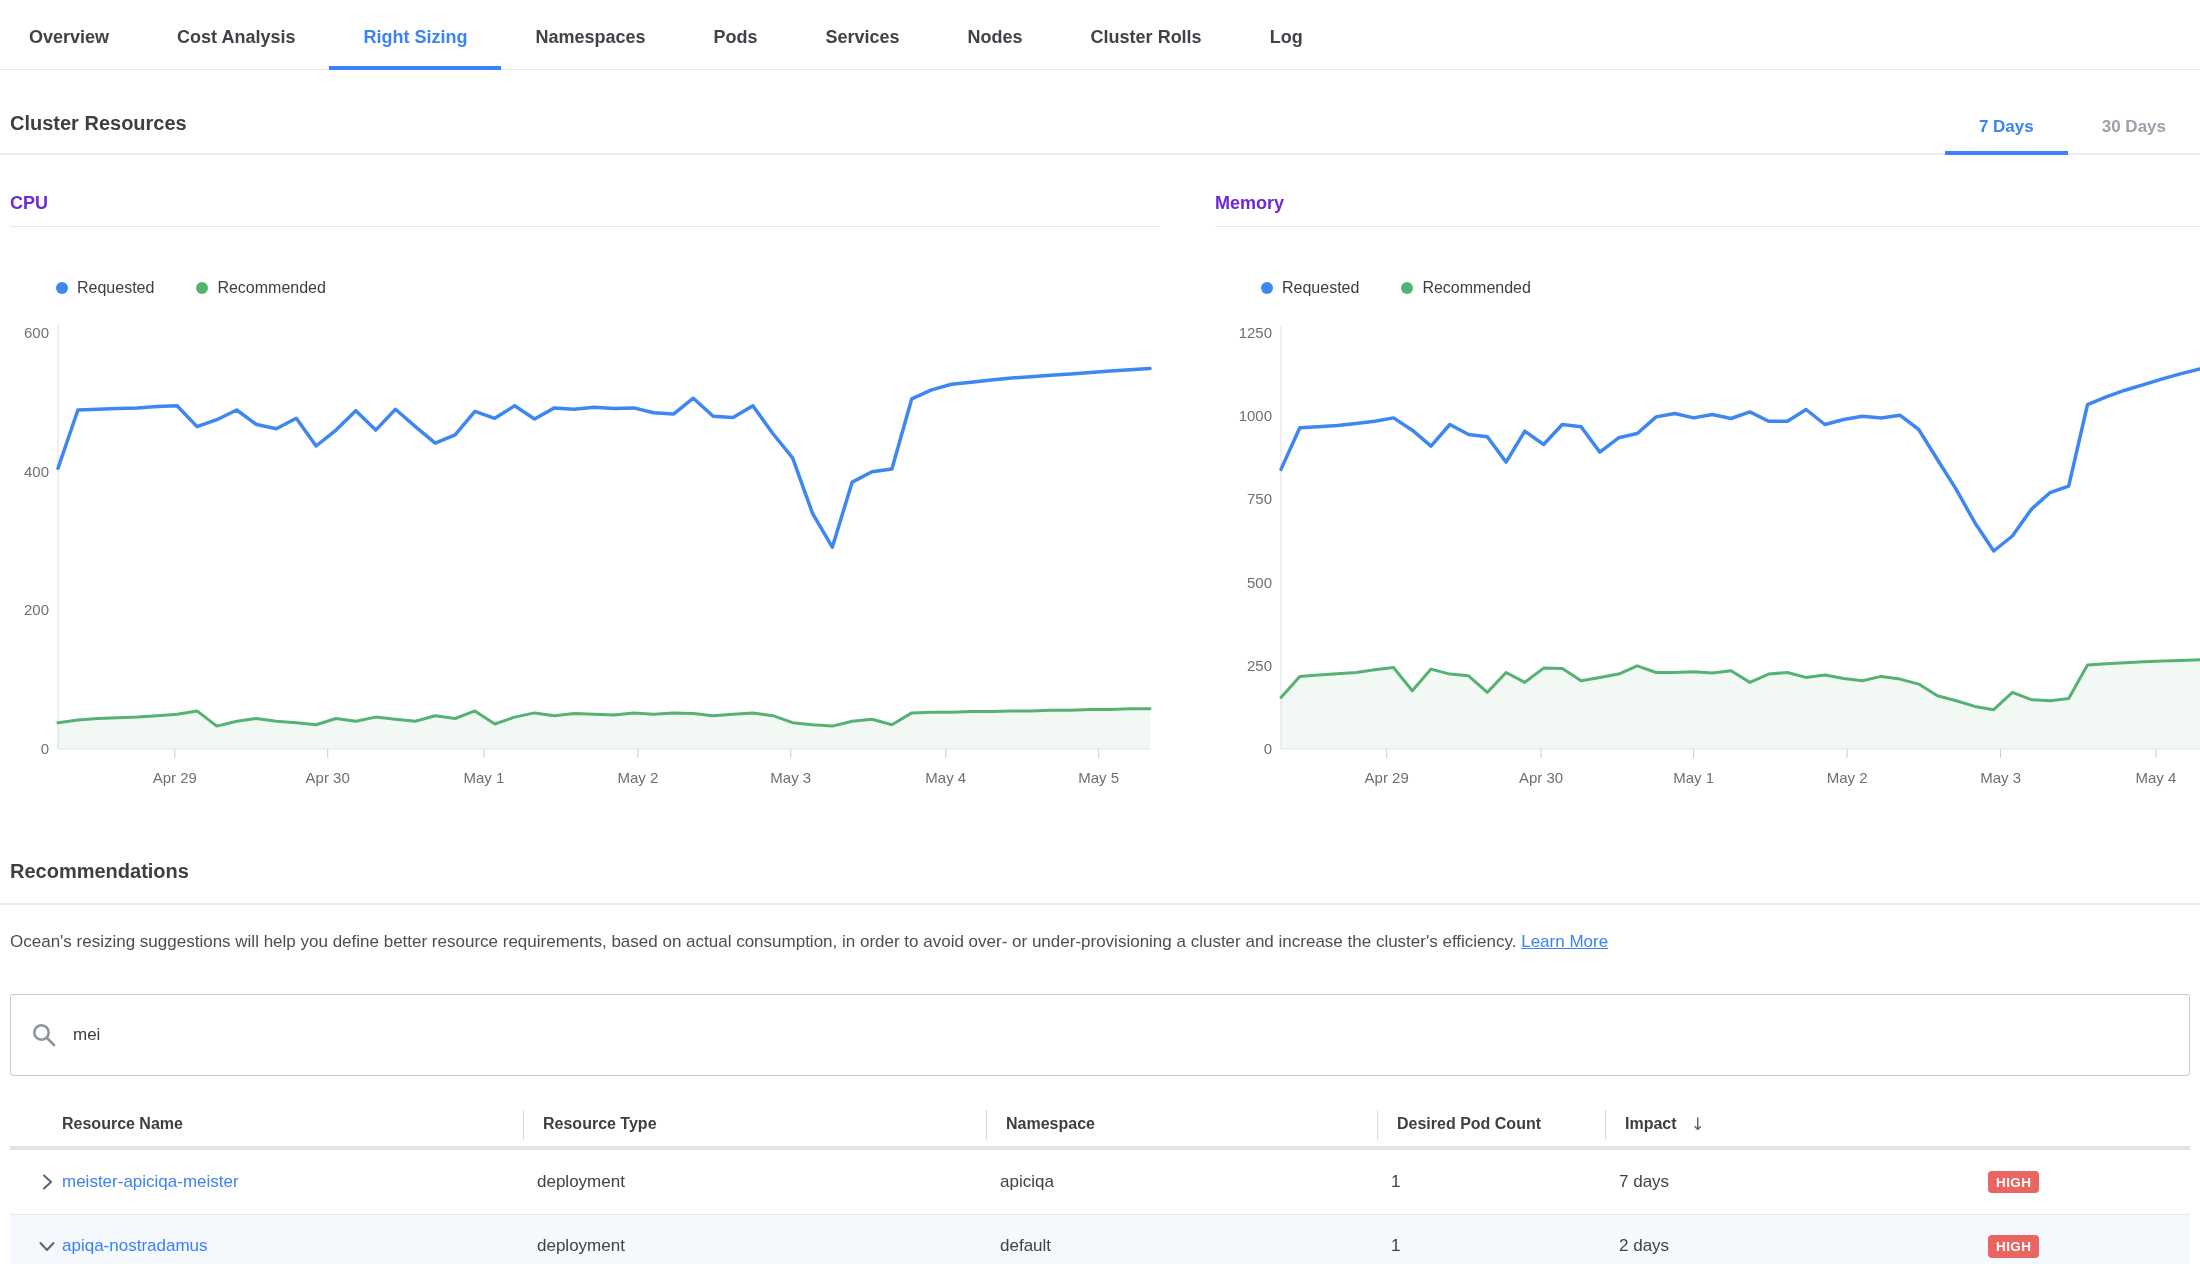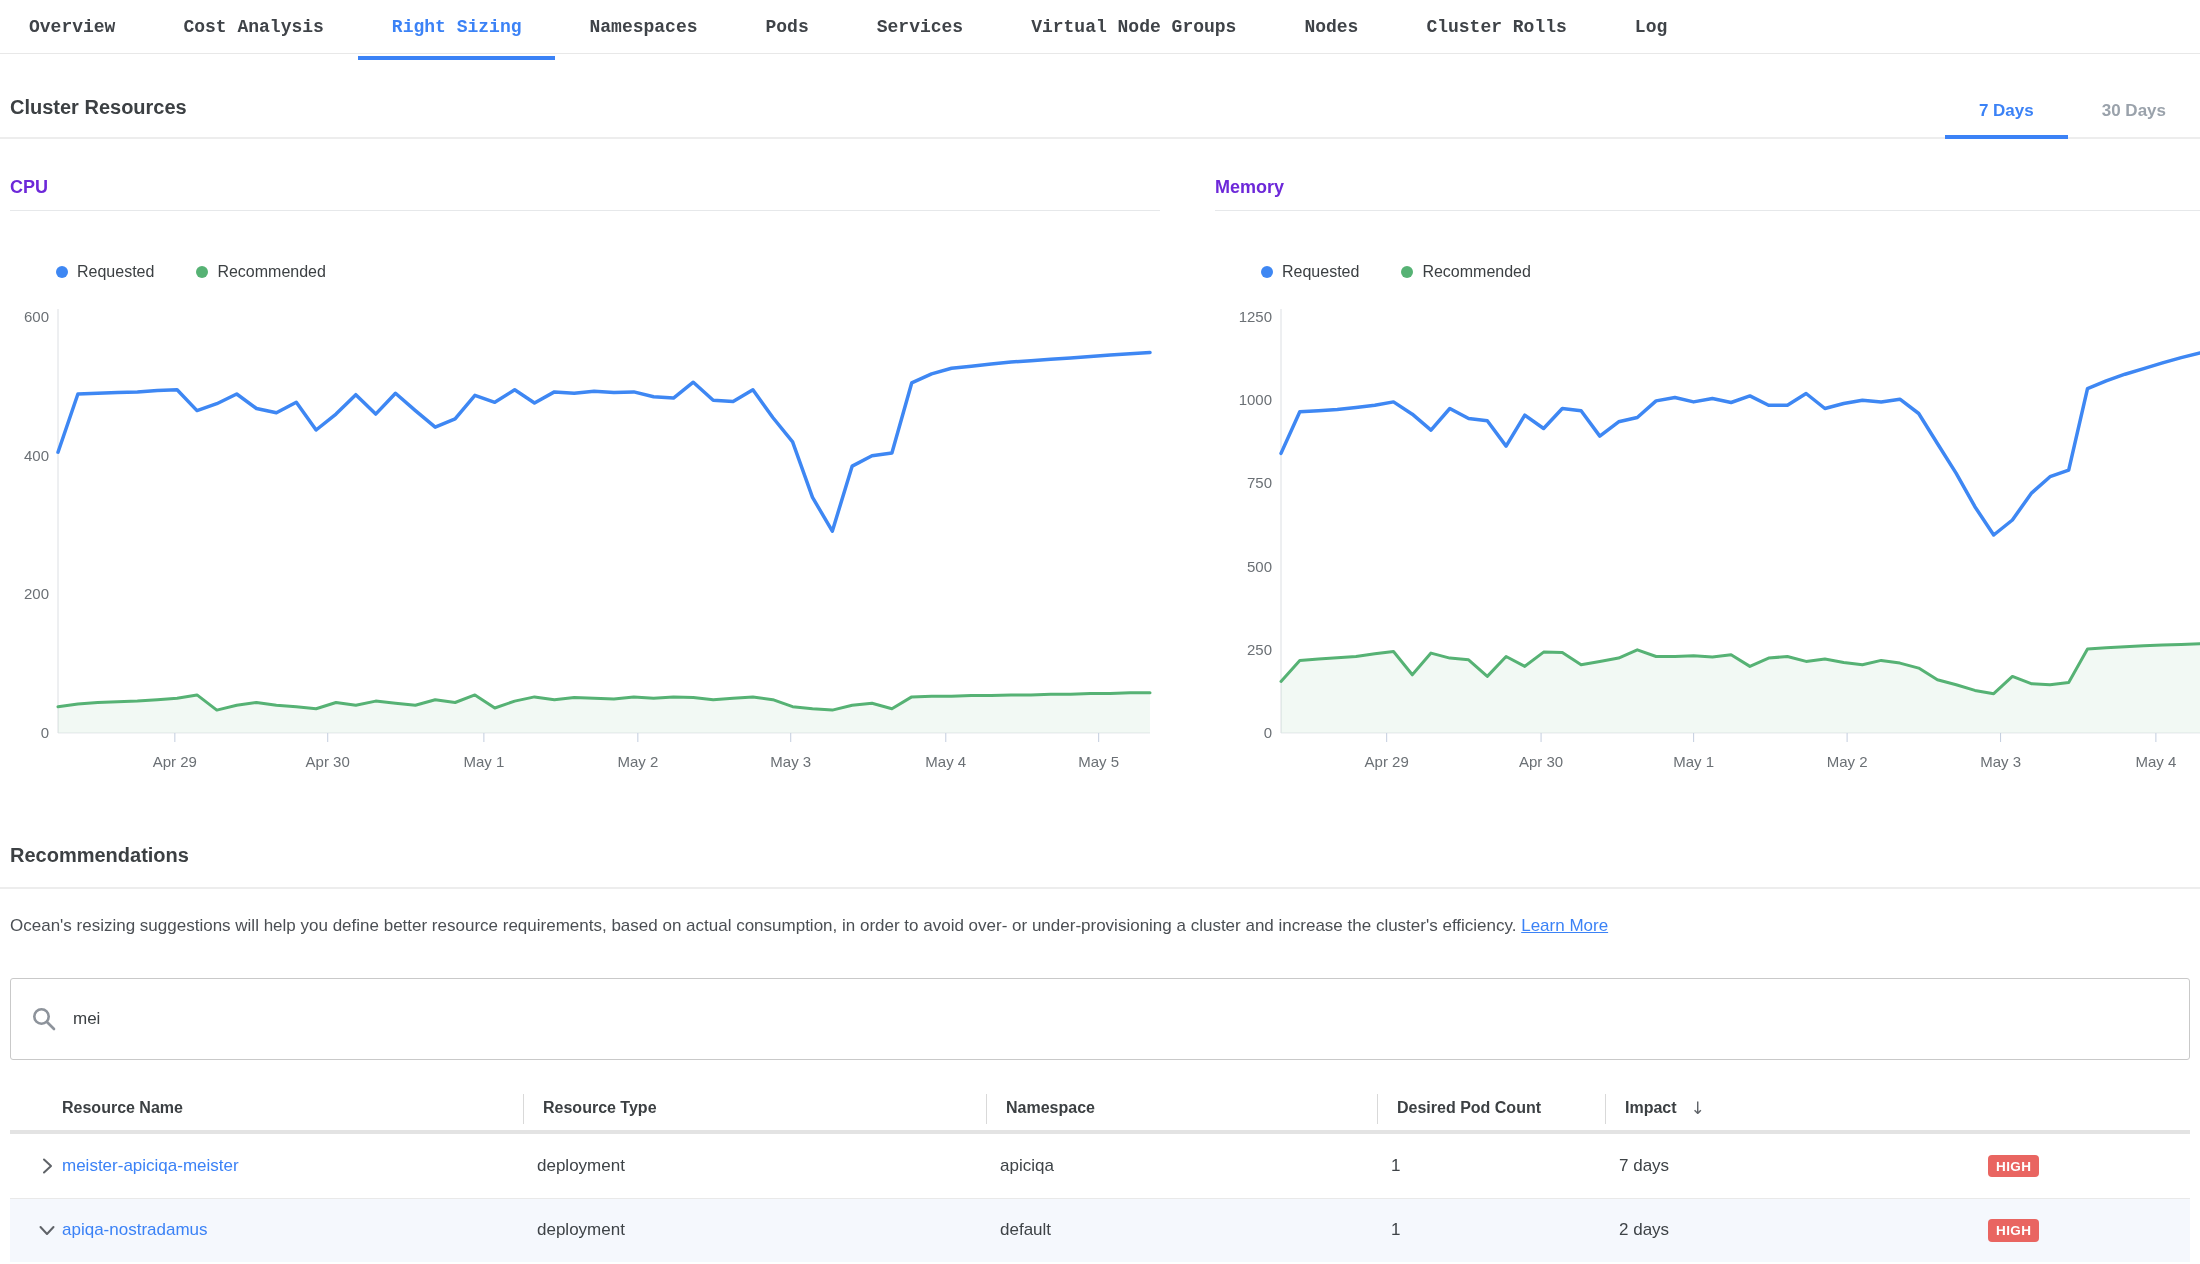--- a/index.html
+++ b/index.html
@@ -9,21 +9,21 @@
     --badge-high:#e96561;
   }
   *{box-sizing:border-box;}
   html,body{margin:0;padding:0;}
   body{
     width:2200px;height:1264px;overflow:hidden;position:relative;
     background:#fff;color:#3c4043;
     font-family:"Liberation Sans",sans-serif;
   }
   
-  .tabbar{display:flex;align-items:center;height:54px;border-bottom:1px solid #e8e8e8;font-family:Liberation Mono, monospace;}
+  .tabbar{display:flex;align-items:flex-end;height:70px;border-bottom:1px solid #e8e8e8;}
   .tab{
     padding:0 34px;font-size:18px;font-weight:bold;color:#3f4348;
     line-height:64px;white-space:nowrap;position:relative;cursor:pointer;
   }
   .tab:first-child{padding-left:29px;}
   .tab.active{color:var(--accent);}
   .tab.active::after{content:'';position:absolute;left:0;right:0;bottom:-1px;height:4px;background:var(--accent);}
   
   .section-head{
     display:flex;justify-content:space-between;align-items:flex-end;
@@ -93,21 +93,20 @@
 </head>
 <body>
 
 <nav class="tabbar" id="tabbar">
     <div class="tab">Overview</div>
     <div class="tab">Cost Analysis</div>
     <div class="tab active">Right Sizing</div>
     <div class="tab">Namespaces</div>
     <div class="tab">Pods</div>
     <div class="tab">Services</div>
-    <div class="tab">Virtual Node Groups</div>
     <div class="tab">Nodes</div>
     <div class="tab">Cluster Rolls</div>
     <div class="tab">Log</div>
   </nav>
 
 <div class="section-head head-cluster">
   <div class="section-title">Cluster Resources</div>
   <div class="ranges">
     <div class="range active">7 Days</div>
     <div class="range">30 Days</div>

